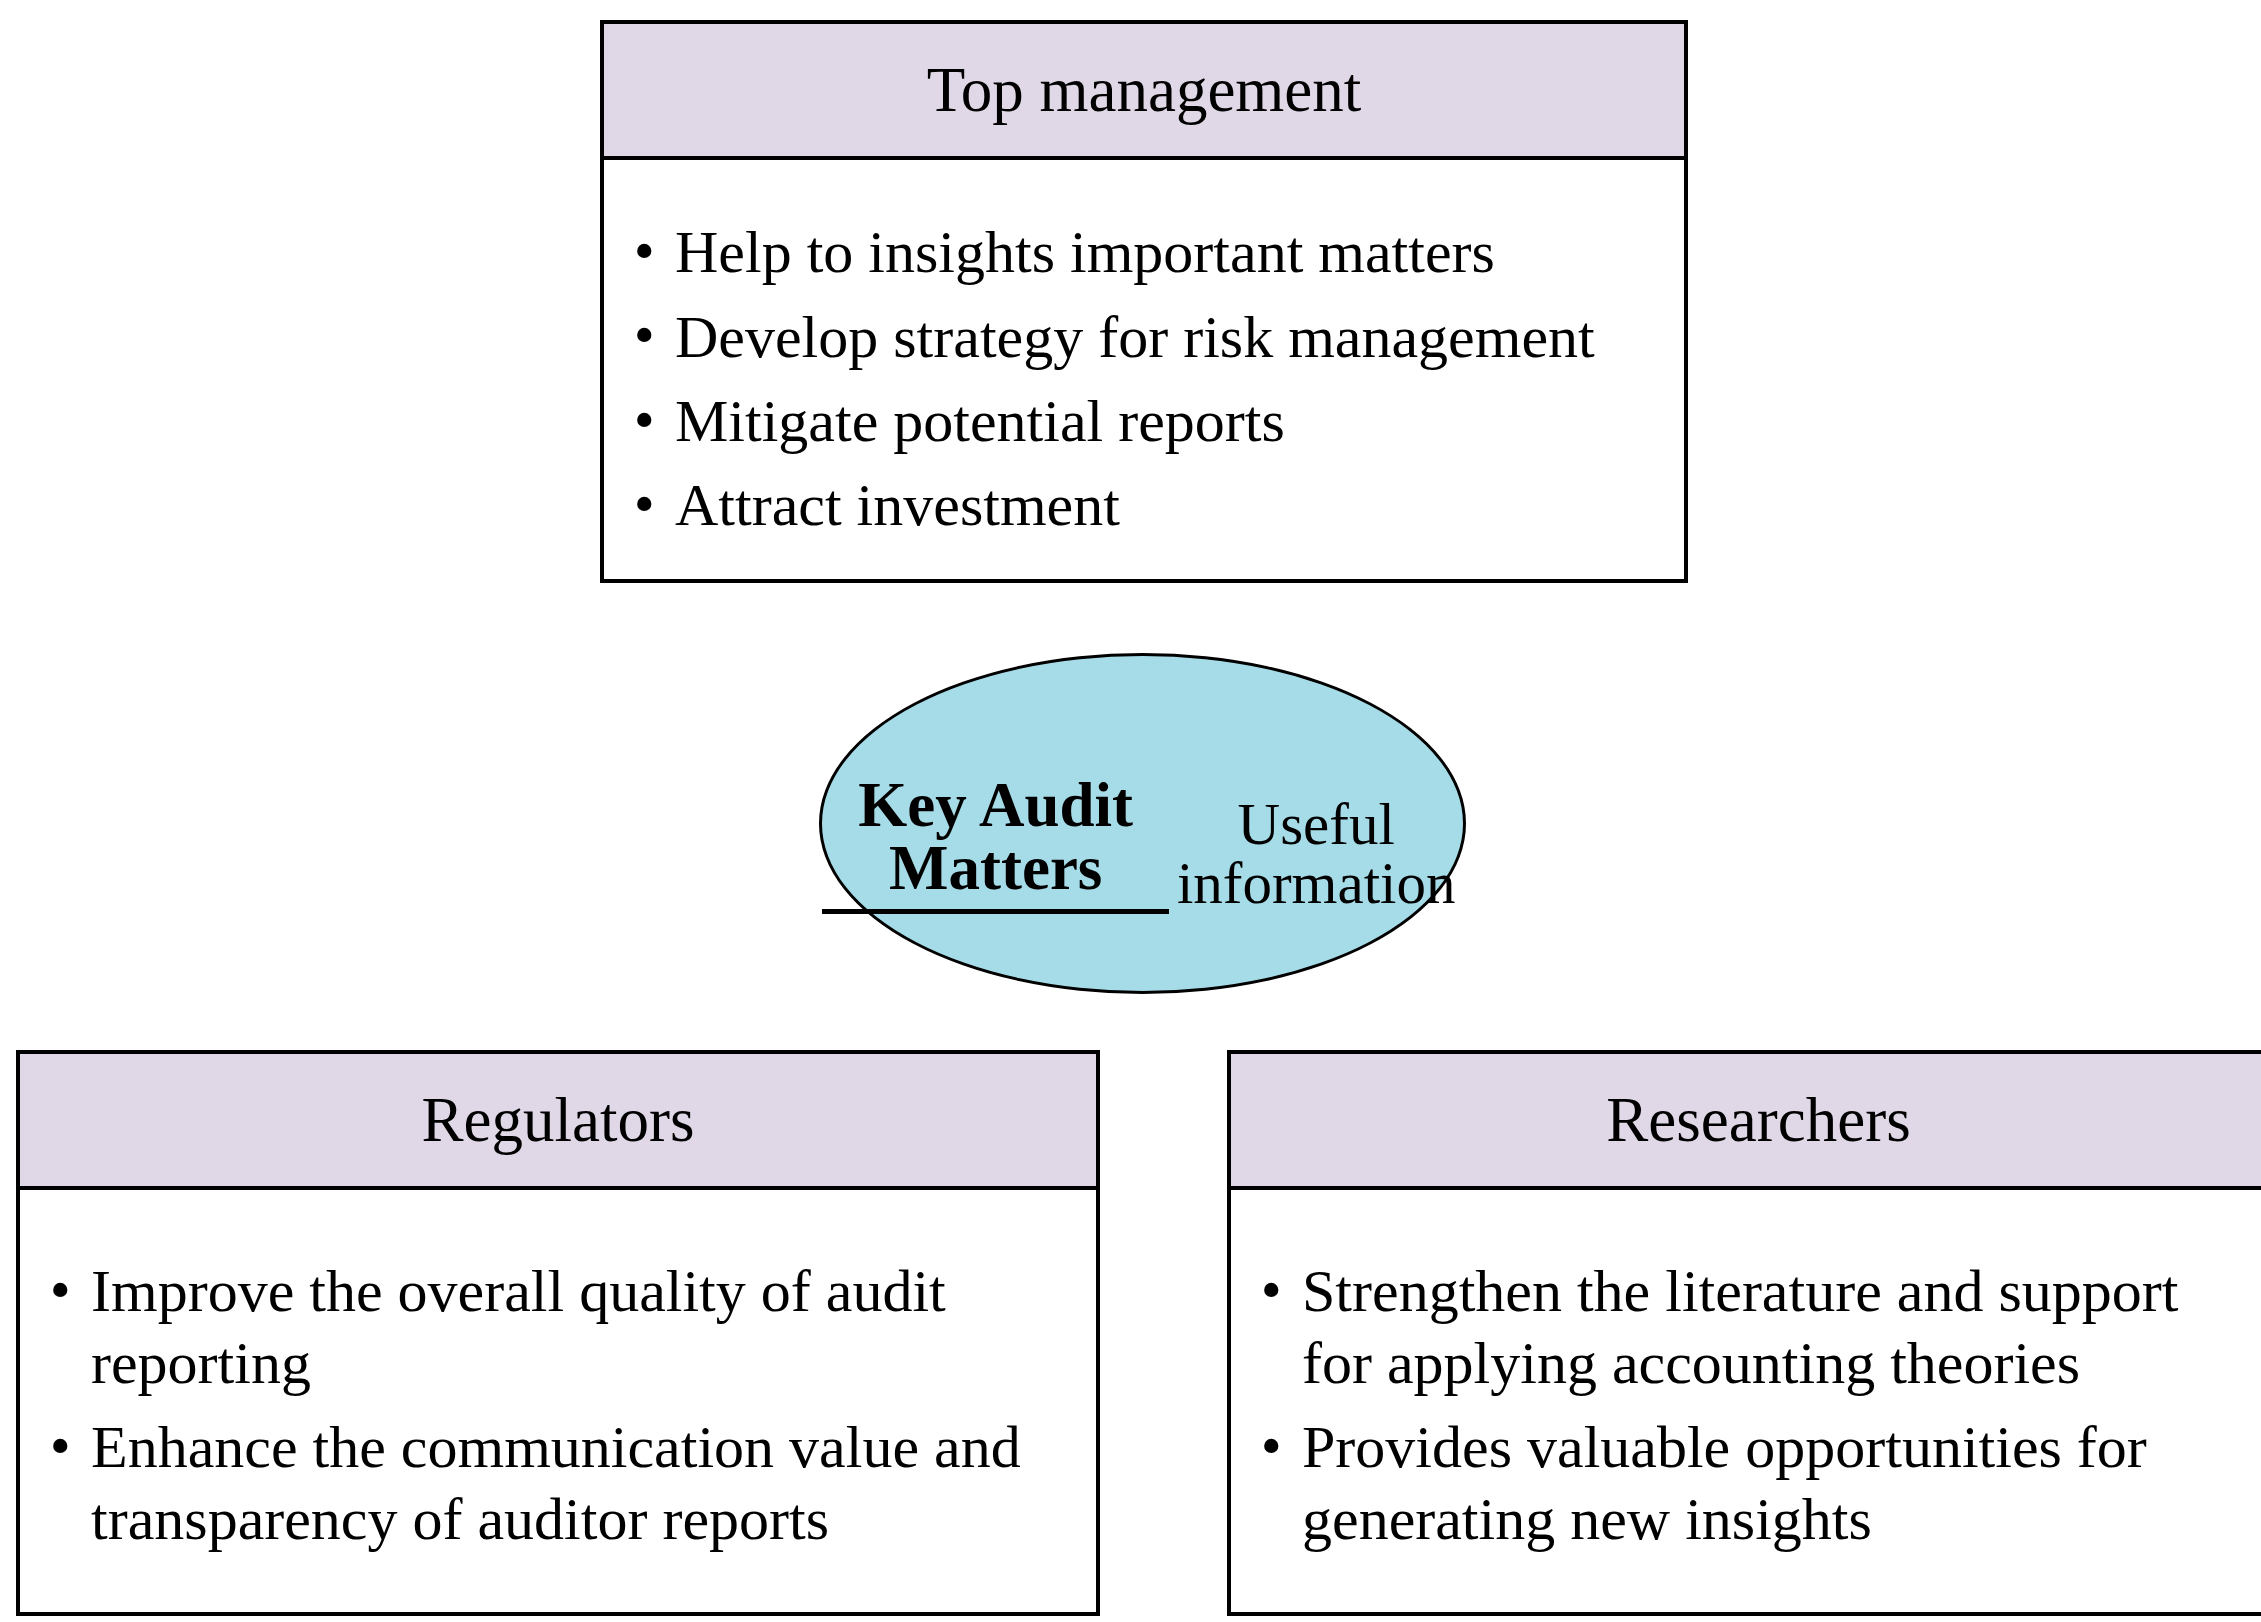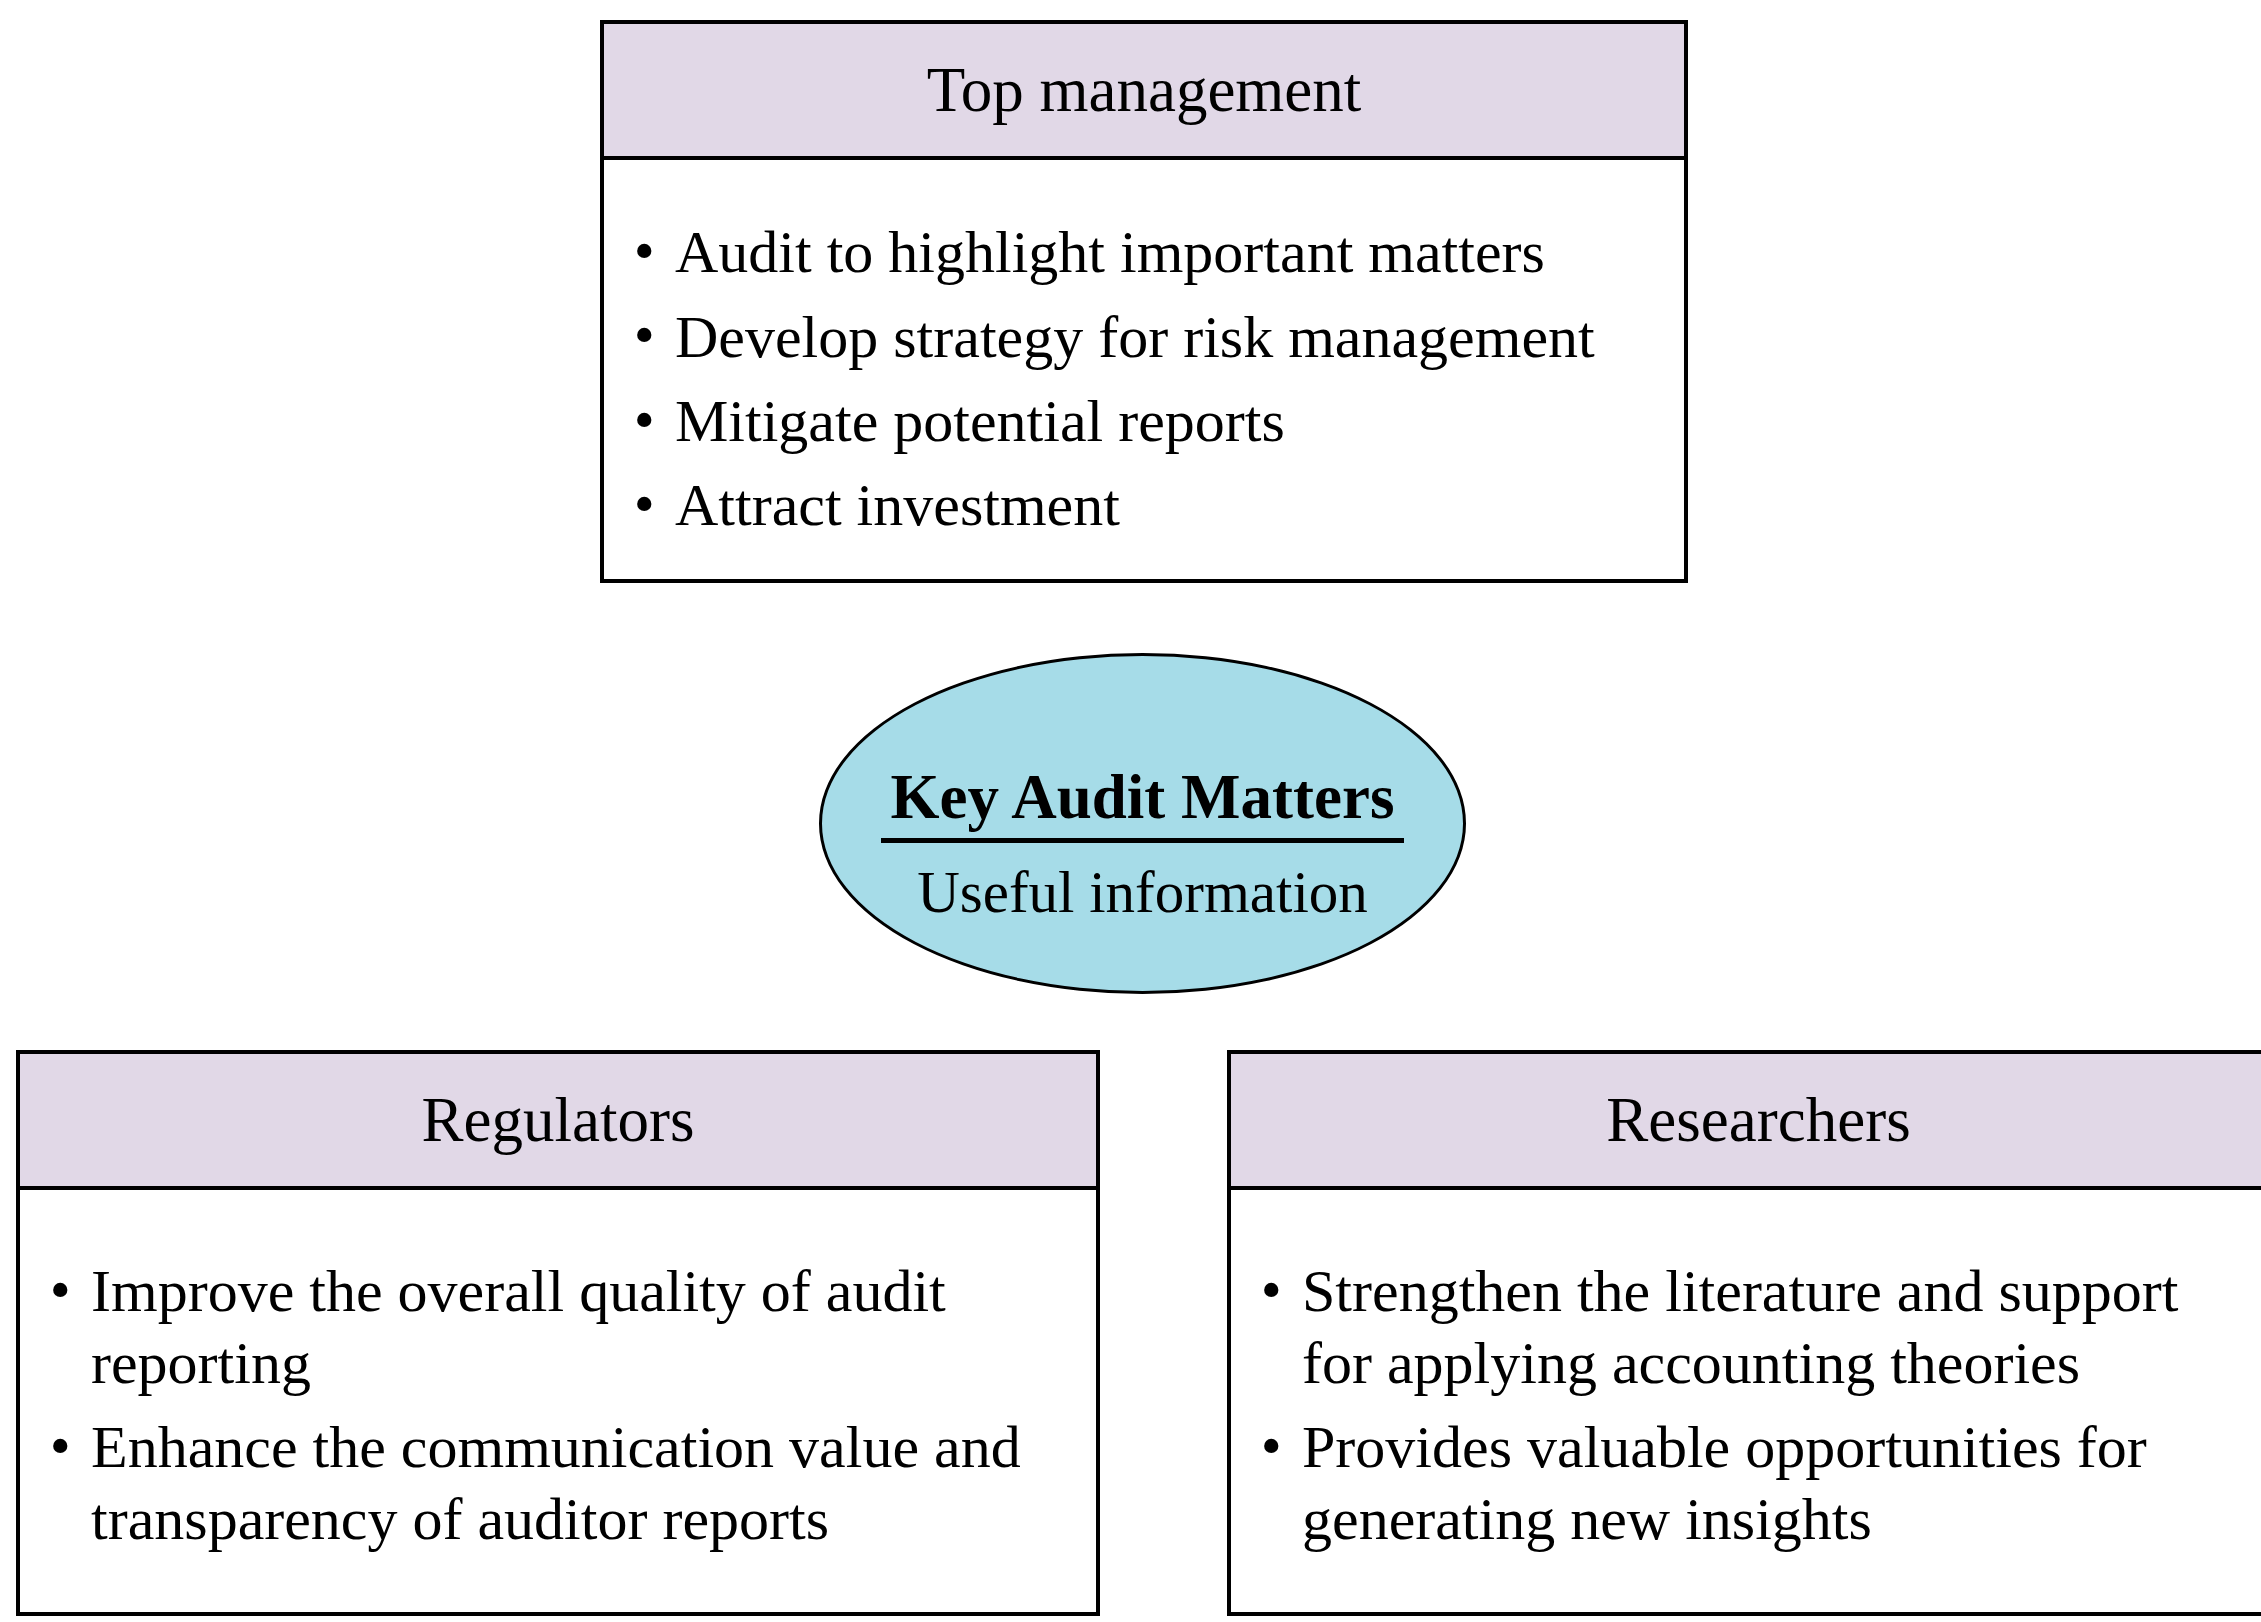--- a/index.html
+++ b/index.html
@@ -73,23 +73,21 @@
   .ellipse{
     position:absolute;
     left:819px;
     top:653px;
     width:647px;
     height:341px;
     background:var(--ellipse-fill);
     border:3.4px solid var(--border);
     border-radius:50%;
     display:flex;
-    flex-direction:column;
     align-items:center;
-    justify-content:center;
     padding-top:41px;
     text-align:center;
   }
   .ellipse-title{
     font-size:63px;
     font-weight:bold;
     line-height:1;
     border-bottom:5.5px solid var(--border);
     padding:0 9.5px 9.5px 9.5px;
   }
@@ -103,21 +101,21 @@
 <body>
 
 <div class="canvas">
 
   <section class="box top">
     <header class="box-header">
       <span>Top management</span>
     </header>
     <div class="box-body">
       <ul class="bullets">
-          <li>Audit to highlight important matters</li>
+          <li>Help to insights important matters</li>
           <li>Develop strategy for risk management</li>
           <li>Mitigate potential reports</li>
           <li>Attract investment</li>
         </ul>
     </div>
   </section>
 
   <div class="ellipse">
     <div class="ellipse-title">Key Audit Matters</div>
     <div class="ellipse-subtitle">Useful information</div>

